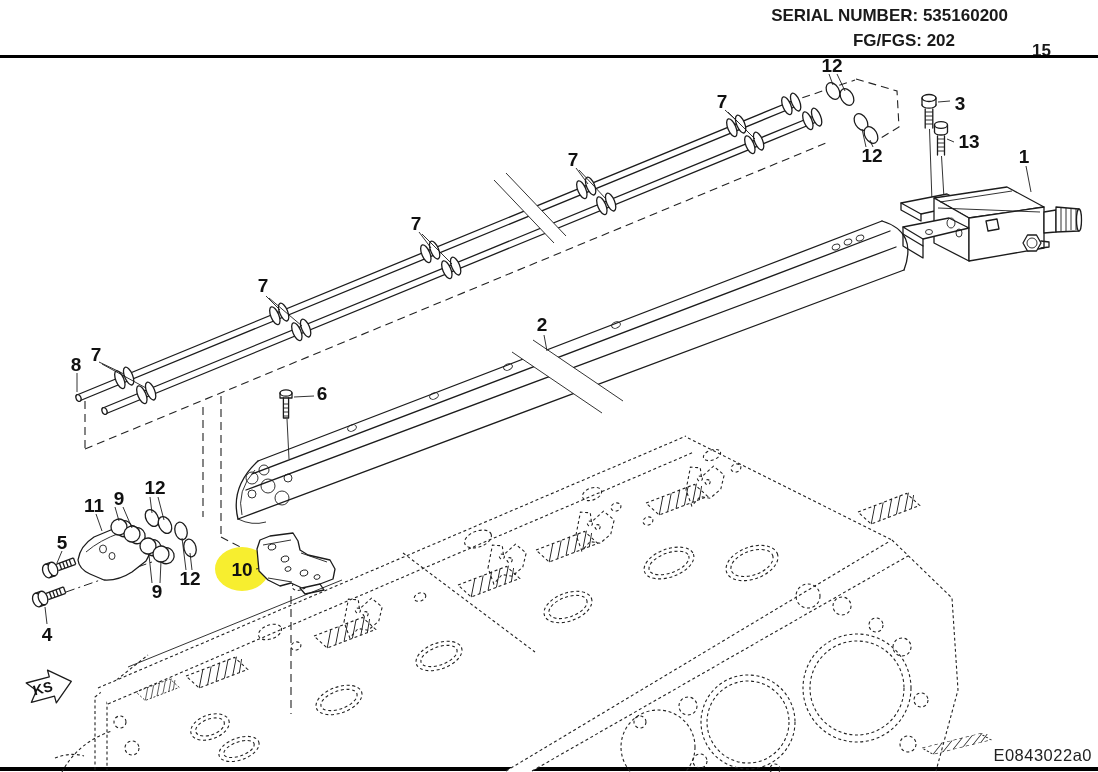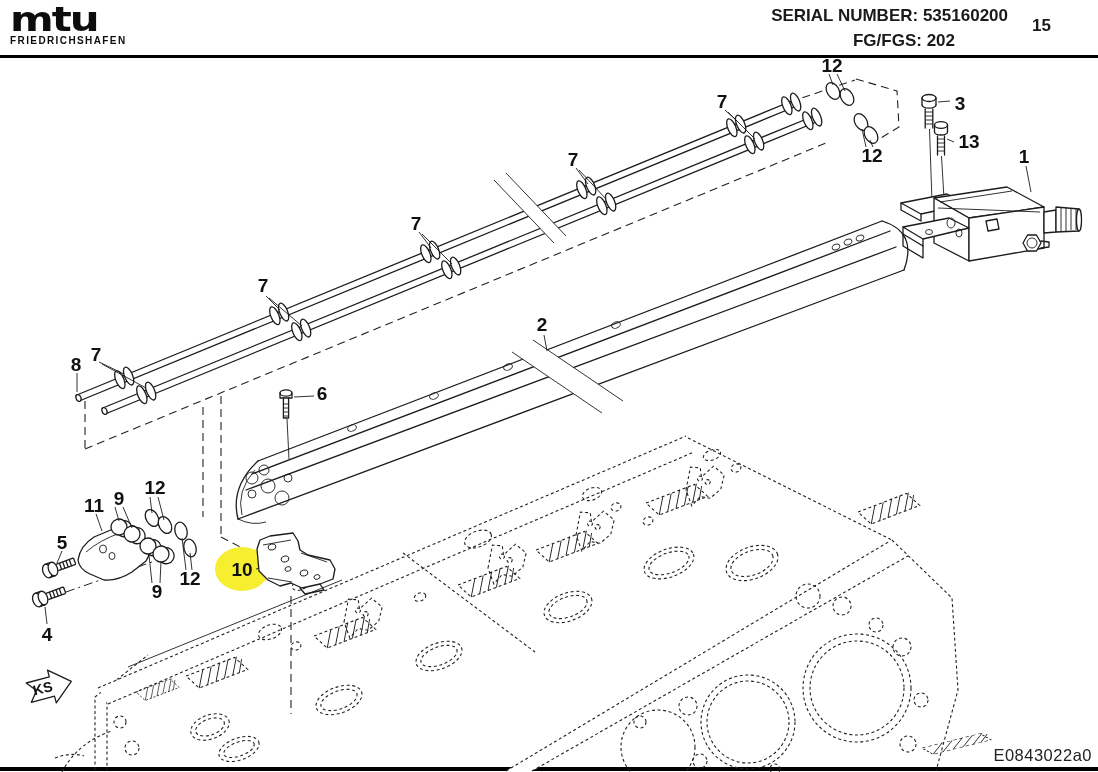--- a/index.html
+++ b/index.html
@@ -6,21 +6,21 @@
   .page{position:relative;width:1098px;height:772px;background:#ffffff;overflow:hidden;
         font-family:"Liberation Sans", sans-serif;color:#1a1a1a;}
   
   .logo{position:absolute;left:10px;top:5px;}
   .logo-word{font-family:"DejaVu Sans", sans-serif;font-weight:900;font-size:42px;line-height:36px;
              letter-spacing:-2px;color:#0d0d0d;transform:scaleY(.80);transform-origin:top left;}
   .logo-sub{font-size:10px;font-weight:700;letter-spacing:1.4px;color:#0d0d0d;margin-top:-6px;}
   .hdr-line{position:absolute;font-size:17px;white-space:nowrap;}
   .hdr-serial{top:6px;right:90px;}
   .hdr-fg{top:31px;right:143px;}
-  .hdr-sheet{top:16px;left:1032px;font-weight:bold;}
+  .hdr-sheet{top:41px;left:1032px;font-weight:bold;}
   .hdr-line .lbl{font-weight:bold;}
   .hdr-line .val{font-weight:bold;margin-left:0;}
   .rule-top{position:absolute;left:0;top:55px;width:1098px;height:3px;background:#000;}
   .rule-bottom{position:absolute;left:0;top:767px;width:1098px;height:3.5px;background:#000;}
   
   svg{position:absolute;left:0;top:0;}
   .s   {stroke:#1c1c1c;stroke-width:1.3;fill:none;stroke-linecap:round;stroke-linejoin:round;}
   .sf  {stroke:#1c1c1c;stroke-width:1.3;fill:#ffffff;stroke-linejoin:round;}
   .thin{stroke:#1c1c1c;stroke-width:0.9;fill:none;}
   .dash{stroke:#222;stroke-width:1.1;fill:none;stroke-dasharray:3 2.6;stroke-linecap:butt;}
@@ -30,24 +30,20 @@
   text.co{font-family:"Liberation Sans",sans-serif;font-weight:bold;font-size:19px;fill:#111;
           text-anchor:middle;cursor:default;}
   text.code{font-family:"Liberation Sans",sans-serif;font-size:16.5px;fill:#222;text-anchor:end;letter-spacing:.5px;}
   text.ks{font-family:"Liberation Sans",sans-serif;font-weight:bold;font-size:14px;fill:#111;text-anchor:middle;}
 </style>
 </head>
 <body>
 
 <div class="page">
 
-  <div class="logo">
-    <div class="logo-word">mtu</div>
-    <div class="logo-sub">FRIEDRICHSHAFEN</div>
-  </div>
   <div class="hdr-line hdr-serial">
     <span class="lbl">SERIAL NUMBER:</span>
     <span class="val">535160200</span>
   </div>
   <div class="hdr-line hdr-fg">
     <span class="lbl">FG/FGS:</span>
     <span class="val">202</span>
   </div>
   <div class="hdr-line hdr-sheet">15</div>
   <div class="rule-top"></div>

